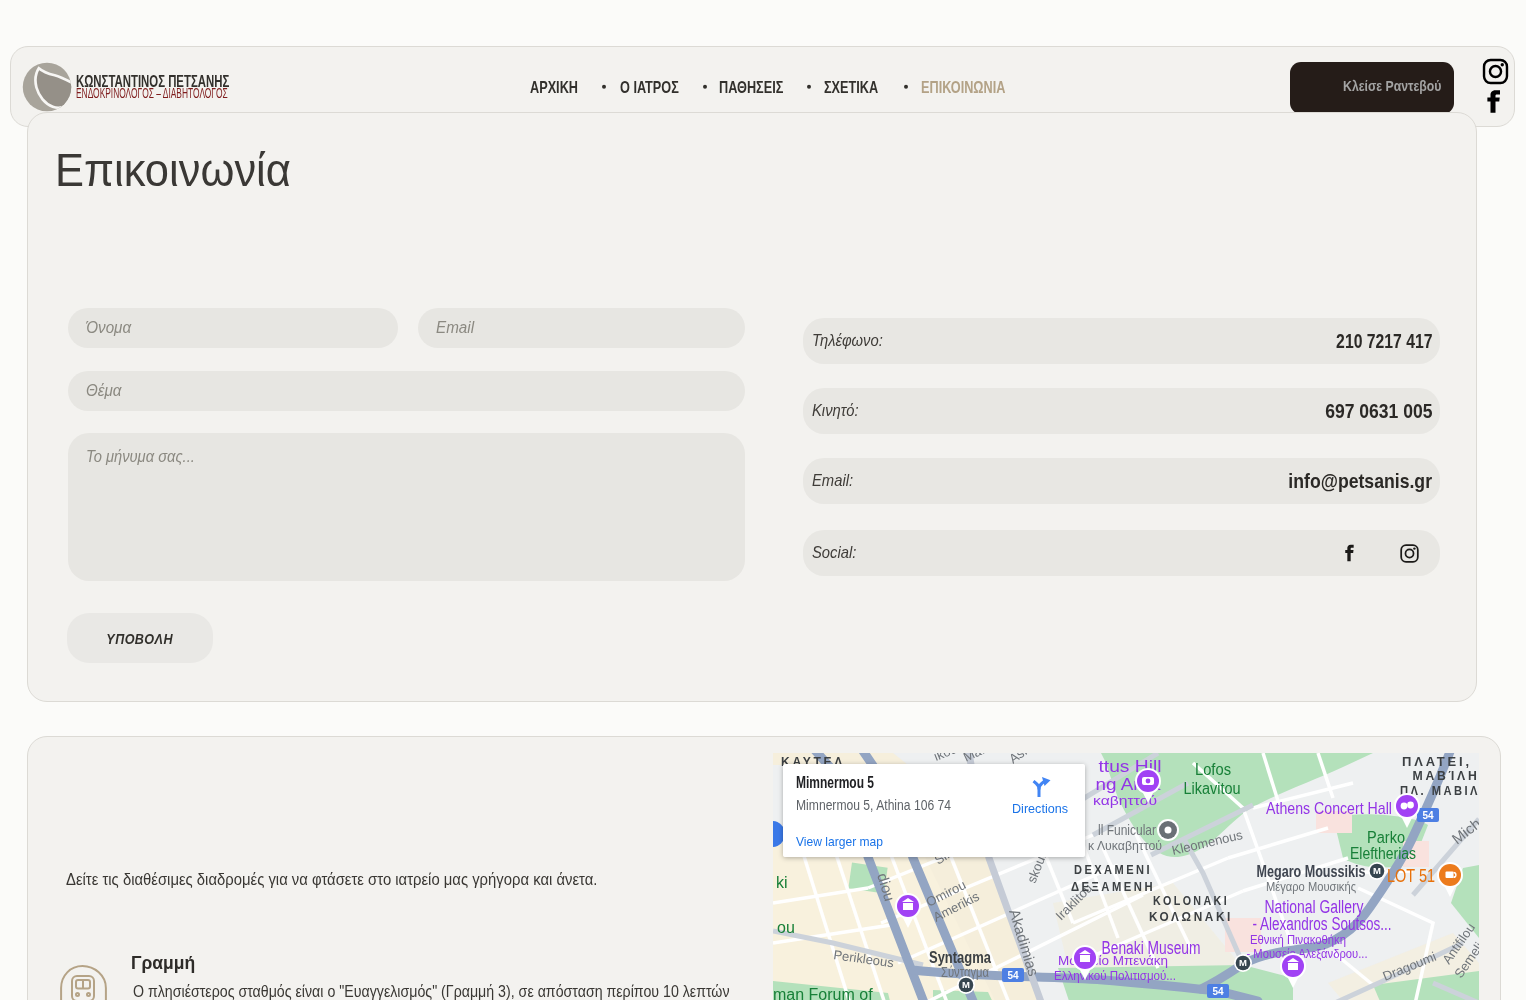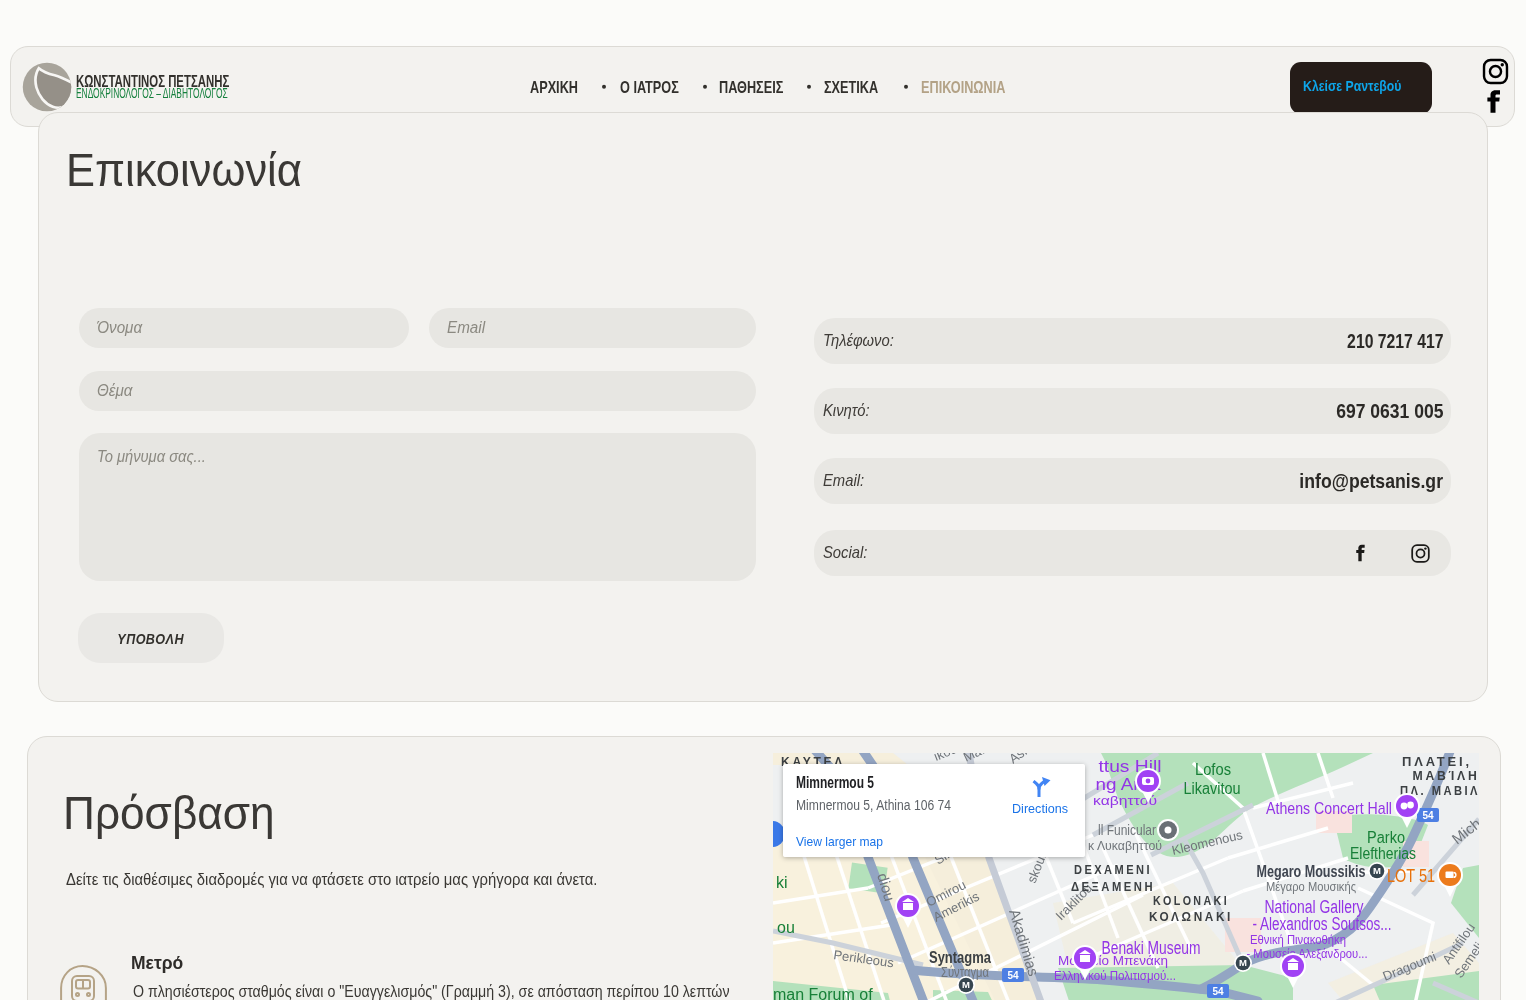--- a/index.html
+++ b/index.html
@@ -8,31 +8,31 @@
   body { background:#fbfbf9; font-family:"Liberation Sans", sans-serif; position:relative; }
   .card { position:absolute; background:#f3f2ef; border:1px solid #dcdad5; border-radius:20px; }
   .cond { display:inline-block; transform:scaleX(0.88); transform-origin:0 50%; white-space:nowrap; }
 
   
   #hdr { left:10px; top:10px; width:1505px; height:81px; border-radius:18px;margin-top:36px; }
   #logo { position:absolute; left:11px; top:15px; }
   #brand { position:absolute; left:65px; top:22px; width:240px; height:50px; }
   #brand .t1 { position:absolute; left:0; top:3px; font-size:16.5px; font-weight:bold; color:#32302c; }
   #brand .t1 .cond { transform:scaleX(.69); }
-  #brand .t2 { position:absolute; left:0; top:16px; font-size:14px; color:#15803d; }
+  #brand .t2 { position:absolute; left:0; top:16px; font-size:14px; color:#7f1d1d; }
   #brand .t2 .cond { transform:scaleX(.60); }
   #nav { position:absolute; left:0; top:0; width:100%; height:100%;text-align:right; }
   #nav span.it { position:absolute; top:50%; font-size:16.5px; font-weight:bold; color:#32302c; transform:translateY(-50%) scaleX(.77); transform-origin:0 50%; white-space:nowrap; }
   #nav span.dot { position:absolute; top:50%; transform:translateY(-58%); width:4px; height:4px; border-radius:50%; background:#32302c; }
   #nav span.act { color:#b3a286; }
-  #book { position:absolute; left:1279px; top:15px; width:142px; height:52px; background:#251c18; border-radius:11px; color:#0ea5e9; display:flex; align-items:center; justify-content:flex-start; font-size:15.5px; font-weight:bold; }
+  #book { position:absolute; left:1279px; top:15px; width:164px; height:52px; background:#251c18; border-radius:11px; color:#a3a3a3; display:flex; align-items:center; justify-content:flex-end; font-size:15.5px; font-weight:bold; }
   #hsoc { position:absolute; left:1469px; top:10px; width:30px; text-align:center; } #hsoc svg { display:block; margin:0 auto; }
 
   
-  #c1 { left:27px; top:112px; width:1450px; height:590px;margin-left:11px; }
+  #c1 { left:27px; top:112px; width:1450px; height:590px; }
   h1.title { font-size:47px; font-weight:normal; color:#3a3835; }
   .lead { font-size:16.5px; color:#393733; }
   .inp { position:absolute; background:#e7e6e2; border-radius:21px; }
   .inp .ph { position:absolute; left:18px; top:50%; transform:translateY(-50%) scaleX(.95); transform-origin:0 50%; font-style:italic; font-size:16px; color:#8b8981; white-space:nowrap; }
   #submit { position:absolute; left:39px; top:500px; width:146px; height:50px; background:#e9e8e5; border-radius:22px; display:flex; align-items:center; justify-content:center;font-style:italic; }
   #submit span { font-size:15px; font-weight:bold; color:#32302c; letter-spacing:.5px; transform:scaleX(.84); }
   .row { position:absolute; left:775px; width:637px; height:46px; background:#e8e7e3; border-radius:21px; }
   .row .lab { position:absolute; left:9px; top:50%; transform:translateY(-50%) scaleX(.87); transform-origin:0 50%; font-style:italic; font-size:17px; color:#3f3c38; white-space:nowrap; }
   .row .val { position:absolute; right:8px; top:50%; transform:translateY(-50%) scaleX(.9); transform-origin:100% 50%; font-size:21px; font-weight:bold; color:#2b2926; white-space:nowrap; }
 
@@ -128,31 +128,30 @@
       </svg>
     <svg style="position:absolute;right:20px;top:13px;" width="21" height="21" viewBox="0 0 24 24" fill="none" stroke="#1b1a18" stroke-width="2">
         <rect x="2.5" y="2.5" width="19" height="19" rx="5.5"></rect>
         <circle cx="12" cy="12" r="4.6"></circle>
         <circle cx="17.6" cy="6.4" r="1.4" fill="#1b1a18" stroke="none"></circle>
       </svg>
   </div>
 </div>
 
 <div class="card" id="c2">
-  <h1 class="title"><span class="cond" style="transform:scaleX(.94)">Πρόσβαση</span></h1>
   <div class="lead"><span class="cond" style="transform:scaleX(.90)">Δείτε τις διαθέσιμες διαδρομές για να φτάσετε στο ιατρείο μας γρήγορα και άνετα.</span></div>
   <svg id="metro-ic" width="47" height="38" viewBox="0 0 47 38" fill="none" stroke="#b5a386" stroke-width="2">
     <path d="M1.1,38 L1.1,23 C1.1,10.5 10.4,1.1 22.5,1.1 C34.6,1.1 45.9,10.5 45.9,23 L45.9,38"></path>
     <rect x="12" y="11" width="22" height="25" rx="5"></rect>
     <rect x="16" y="15" width="14" height="8.5" rx="2"></rect>
     <line x1="23" y1="15" x2="23" y2="23.5"></line>
     <circle cx="17.5" cy="29.5" r="1.5"></circle>
     <circle cx="28.5" cy="29.5" r="1.5"></circle>
   </svg>
-  <div id="metro-h">Μετρό</div>
+  <div id="metro-h">Γραμμή</div>
   <div id="metro-p"><span class="cond" style="transform:scaleX(.86)">Ο πλησιέστερος σταθμός είναι ο "Ευαγγελισμός" (Γραμμή 3), σε απόσταση περίπου 10 λεπτών</span></div>
 
   <div id="map">
   <svg width="706" height="403" viewBox="0 0 706 403" font-family="Liberation Sans, sans-serif">
         <defs>
           <filter id="sh" x="-20%" y="-20%" width="140%" height="140%">
             <feDropShadow dx="0" dy="1" stdDeviation="2.5" flood-color="#000" flood-opacity="0.3"></feDropShadow>
           </filter>
         </defs>
 

